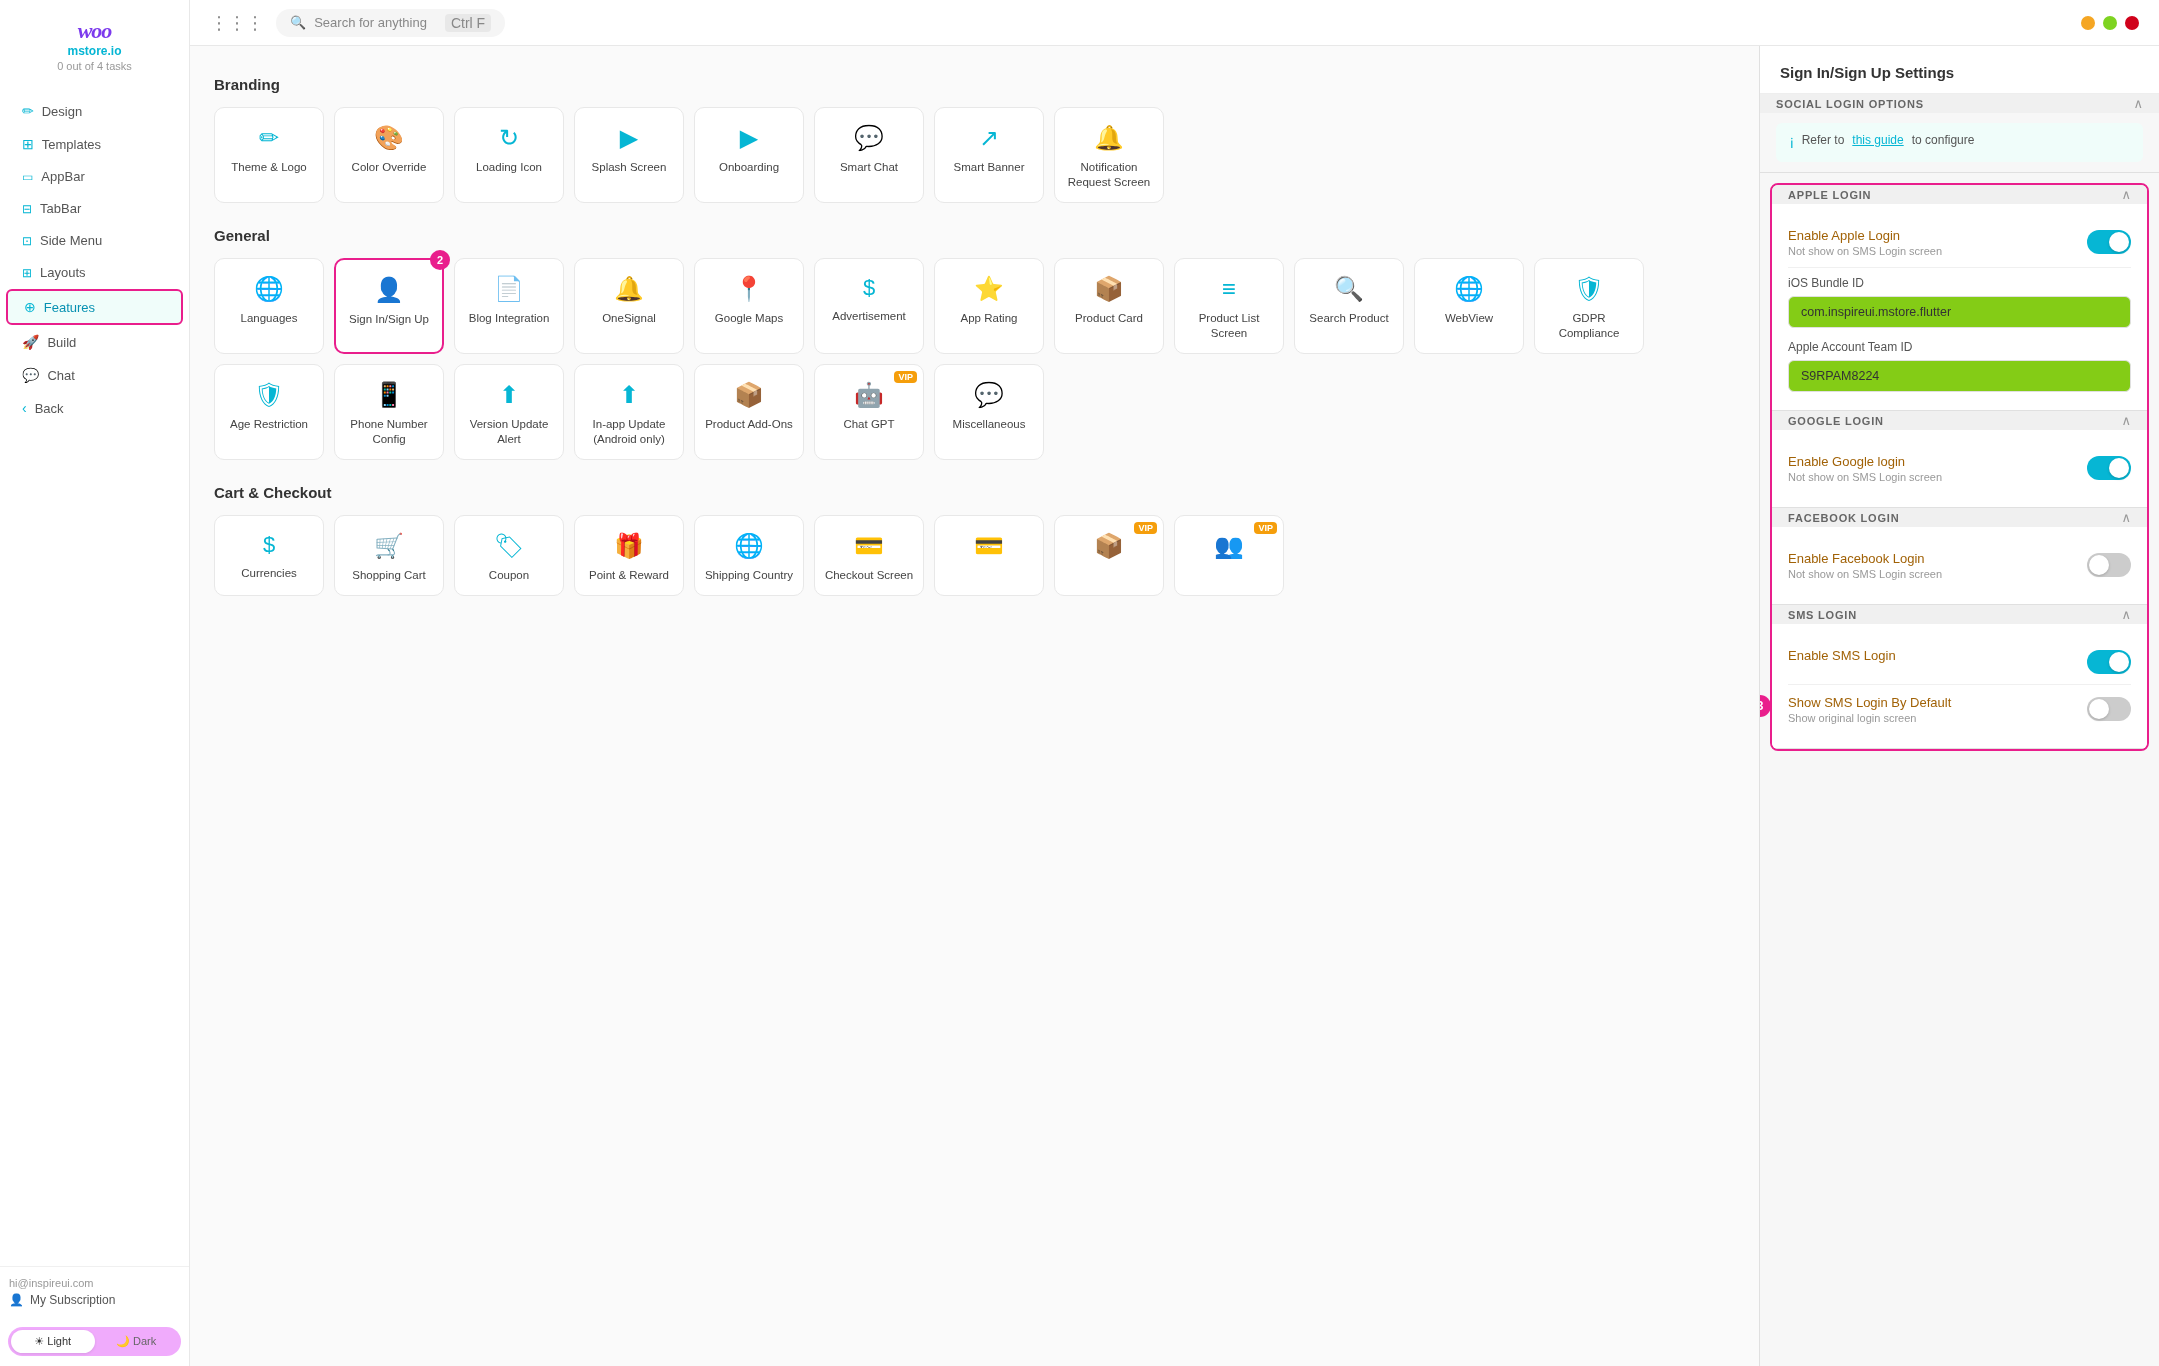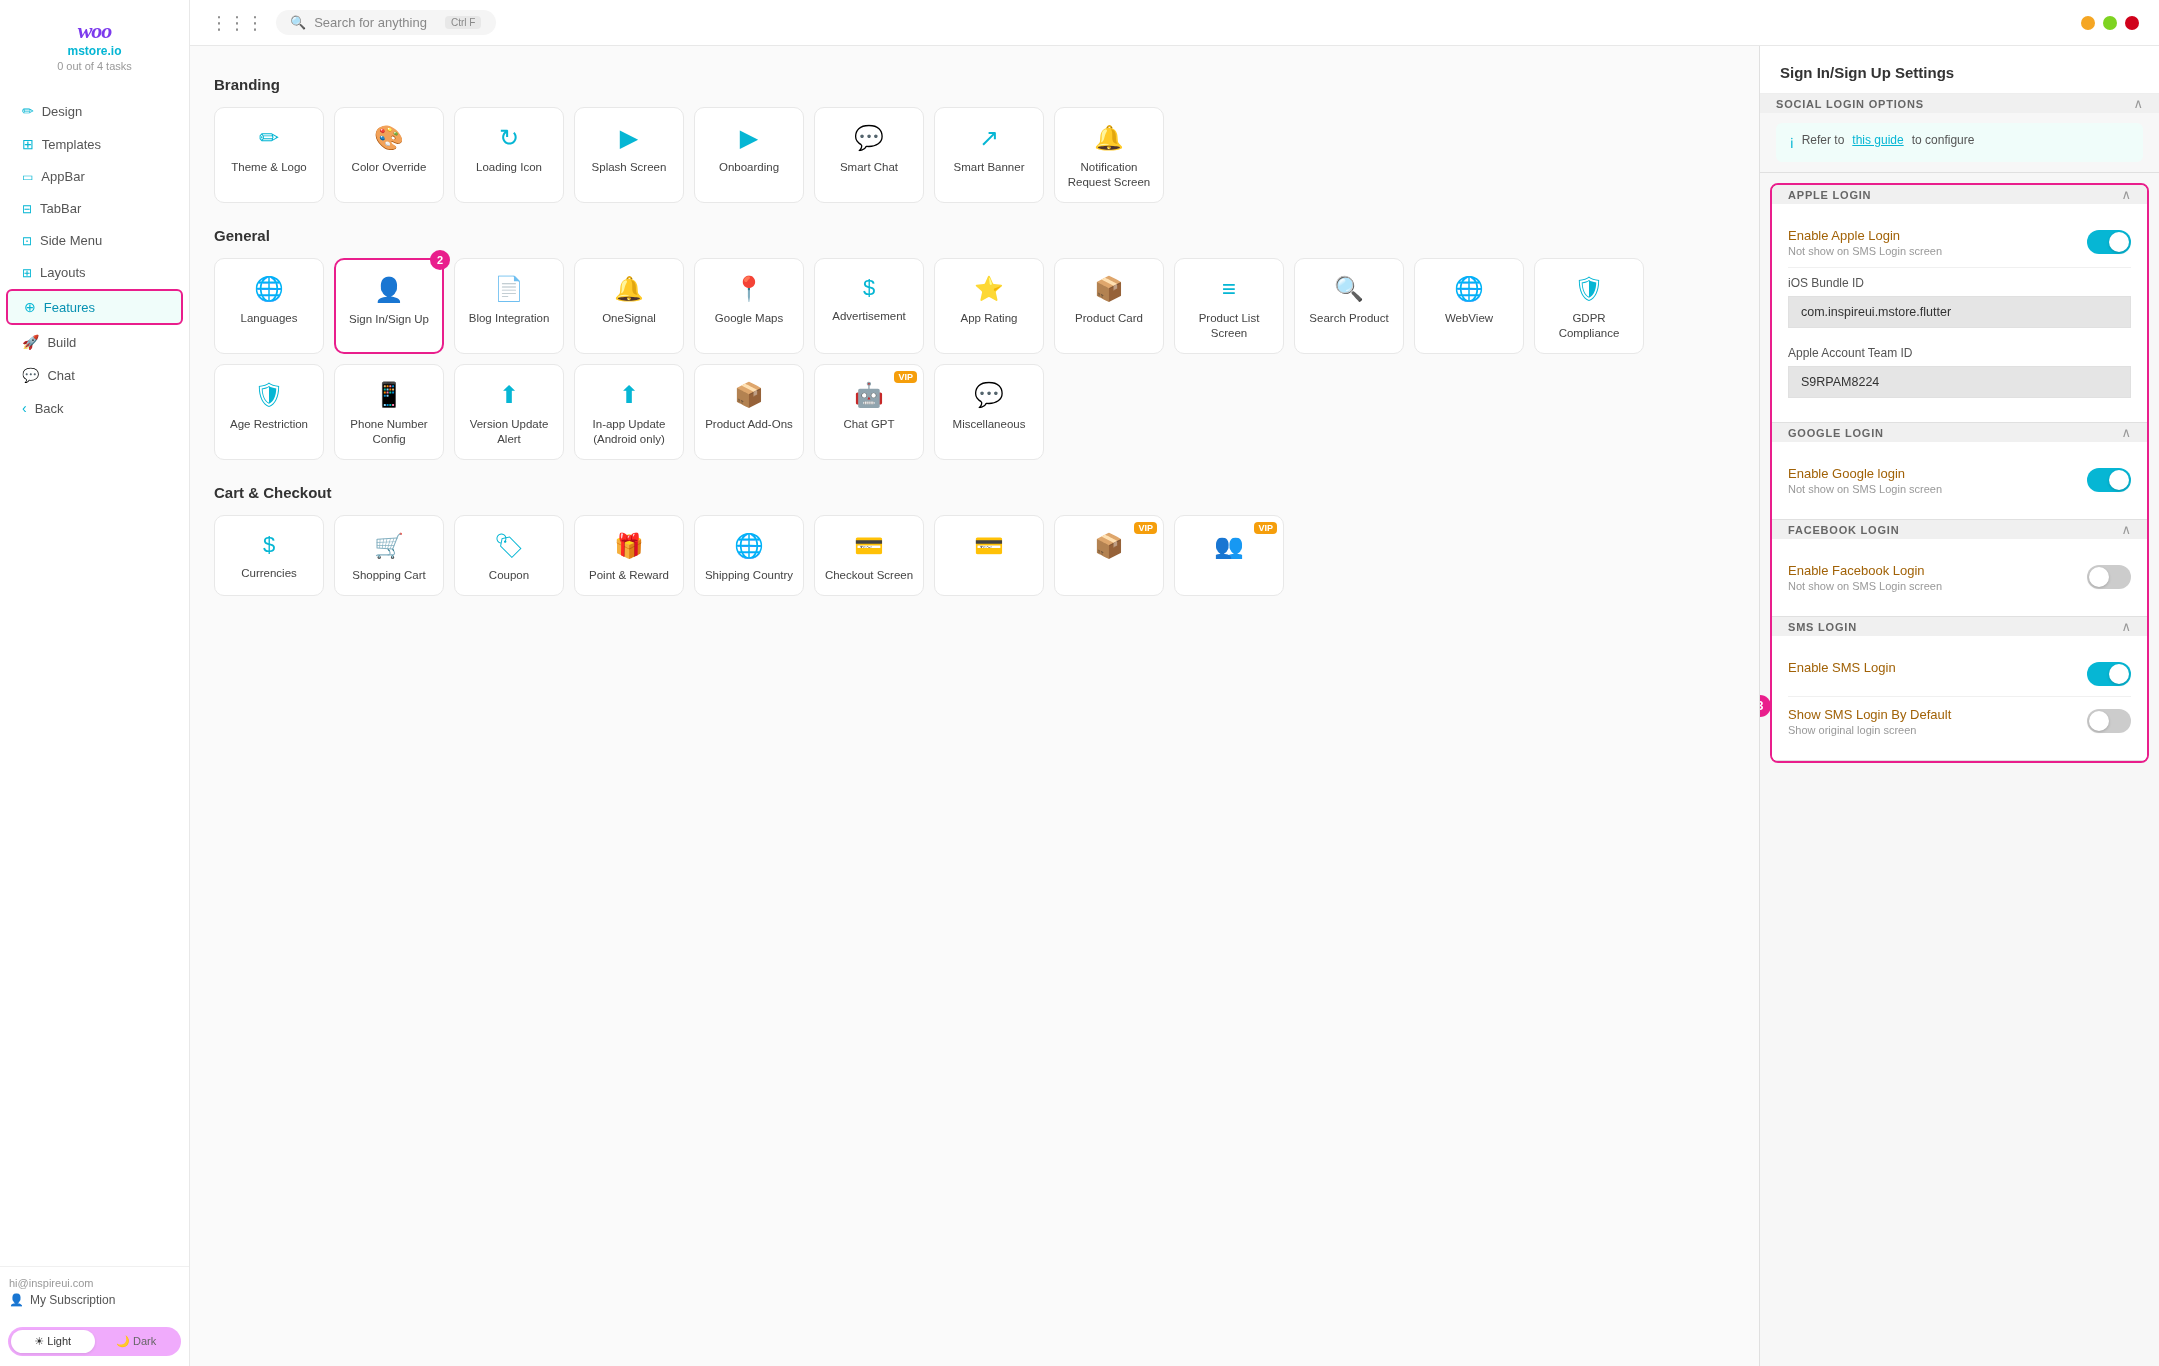--- a/index.html
+++ b/index.html
@@ -295,26 +295,26 @@
       border-radius: 50%;
       box-shadow: 0 1px 3px rgba(0,0,0,0.2);
     }
     .toggle-switch.on .toggle-knob { right: 2px; }
     .toggle-switch.off .toggle-knob { left: 2px; }
 
     .input-field {
       width: 100%;
       padding: 8px 12px;
       border: 1px solid #e0e0e0;
-      border-radius: 0;
+      border-radius: 6px;
       font-size: 12.5px;
       color: #333;
-      background: #e5e5e5;
+      background: #84cc16;
       margin-top: 6px;
-      margin-bottom: 10px;
+      margin-bottom: 4px;
     }
     .field-label {
       font-size: 12px;
       color: #555;
       margin-top: 8px;
     }
   </style>
 </head>
 <body>
 
@@ -393,21 +393,21 @@
 </div>
 
 <div class="main-area">
 
   <div class="topbar">
     <div class="topbar-left">
       <span class="grid-icon">⋮⋮⋮</span>
       <div class="search-bar">
         <span>🔍</span>
         <span>Search for anything</span>
-        <span style="margin-left:10px; background:#e8e8e8; border-radius:4px; padding:1px 6px; font-size:10px;">Ctrl F</span>
+        <span style="margin-left:10px; background:#e8e8e8; border-radius:4px; padding:1px 6px; font-size:14px;">Ctrl F</span>
       </div>
     </div>
     <div class="topbar-right">
       <button class="win-btn" style="background:#f5a623;"></button>
       <button class="win-btn" style="background:#7ed321;"></button>
       <button class="win-btn" style="background:#d0021b;"></button>
     </div>
   </div>
 
   <div class="content-area">

